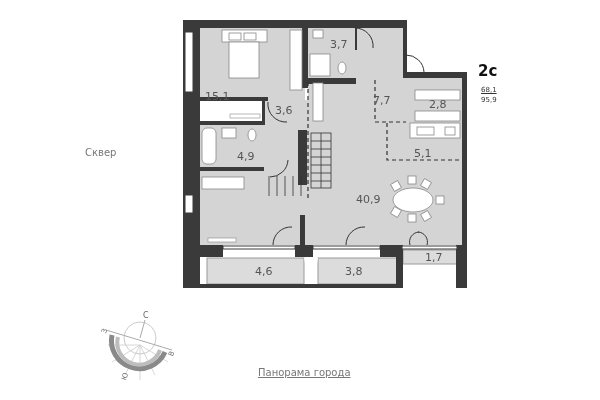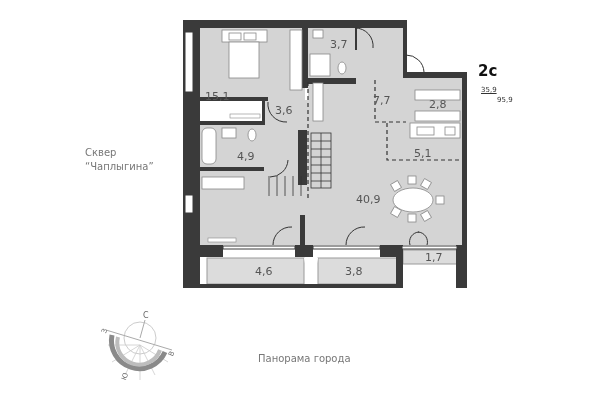--- a/index.html
+++ b/index.html
@@ -3,21 +3,21 @@
 <meta charset="utf-8">
 <style>
   html, body { margin: 0; padding: 0; background: #ffffff; }
   body { width: 600px; height: 400px; position: relative; overflow: hidden; font-family: "Liberation Sans", sans-serif; }
   #plan { position: absolute; left: 0; top: 0; }
   .room-label { font-family: "DejaVu Sans", sans-serif; font-size: 11px; fill: #555555; }
   .ext-label { position: absolute; font-family: "DejaVu Sans", sans-serif; font-size: 10px; color: #777777; line-height: 14px; }
   .apt-code { position: absolute; left: 478px; top: 62px; font-family: "DejaVu Sans", sans-serif; font-weight: bold; font-size: 15px; color: #111111; }
   .apt-area { position: absolute; left: 481px; font-family: "DejaVu Sans", sans-serif; font-size: 7px; color: #333333; }
   .apt-area.living { top: 86px; text-decoration: underline; }
-  .apt-area.total { top: 96px; margin-left: 16px; }
+  .apt-area.total { top: 96px; }
 </style>
 </head>
 <body>
 
 <svg id="plan" width="600" height="400" viewBox="0 0 600 400">
 
   <g fill="#d4d4d4">
     <rect x="200" y="28" width="105" height="72"></rect>
     <rect x="308" y="28" width="48" height="52"></rect>
     <rect x="308" y="80" width="98" height="165"></rect>
@@ -173,19 +173,18 @@
     <line x1="140" y1="338" x2="145" y2="320" stroke="#aaaaaa" stroke-width="1"></line>
     <text x="143" y="318" font-family="DejaVu Sans, sans-serif" font-size="8" fill="#666">С</text>
     <text x="168" y="356" font-family="DejaVu Sans, sans-serif" font-size="7" fill="#666" transform="rotate(-70 171 353)">В</text>
     <text x="121" y="380" font-family="DejaVu Sans, sans-serif" font-size="7" fill="#666" transform="rotate(-70 124 377)">Ю</text>
     <text x="101" y="333" font-family="DejaVu Sans, sans-serif" font-size="7" fill="#666" transform="rotate(-70 104 330)">З</text>
   </g>
 </svg>
 
 <div class="ext-label" style="left:85px; top:146px;">
   <div>Сквер</div>
-  <div>“Чаплыгина”</div>
 </div>
-<div class="ext-label" style="left:258px; top:352px;">Панорама города</div>
+<div class="ext-label" style="left:258px; top:366px;text-decoration:underline;">Панорама города</div>
 
 <div class="apt-code">2с</div>
-<div class="apt-area living">35,9</div>
+<div class="apt-area living">68,1</div>
 <div class="apt-area total">95,9</div>
 
 </body></html>

